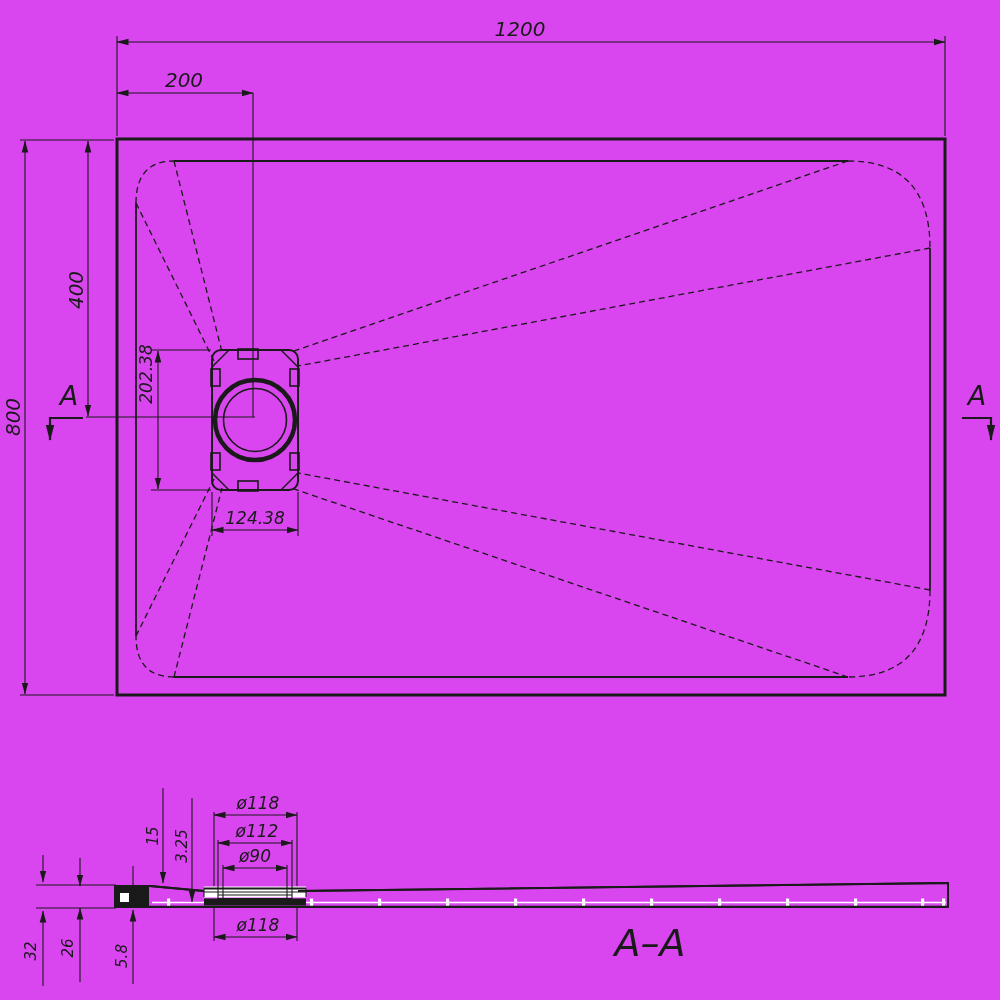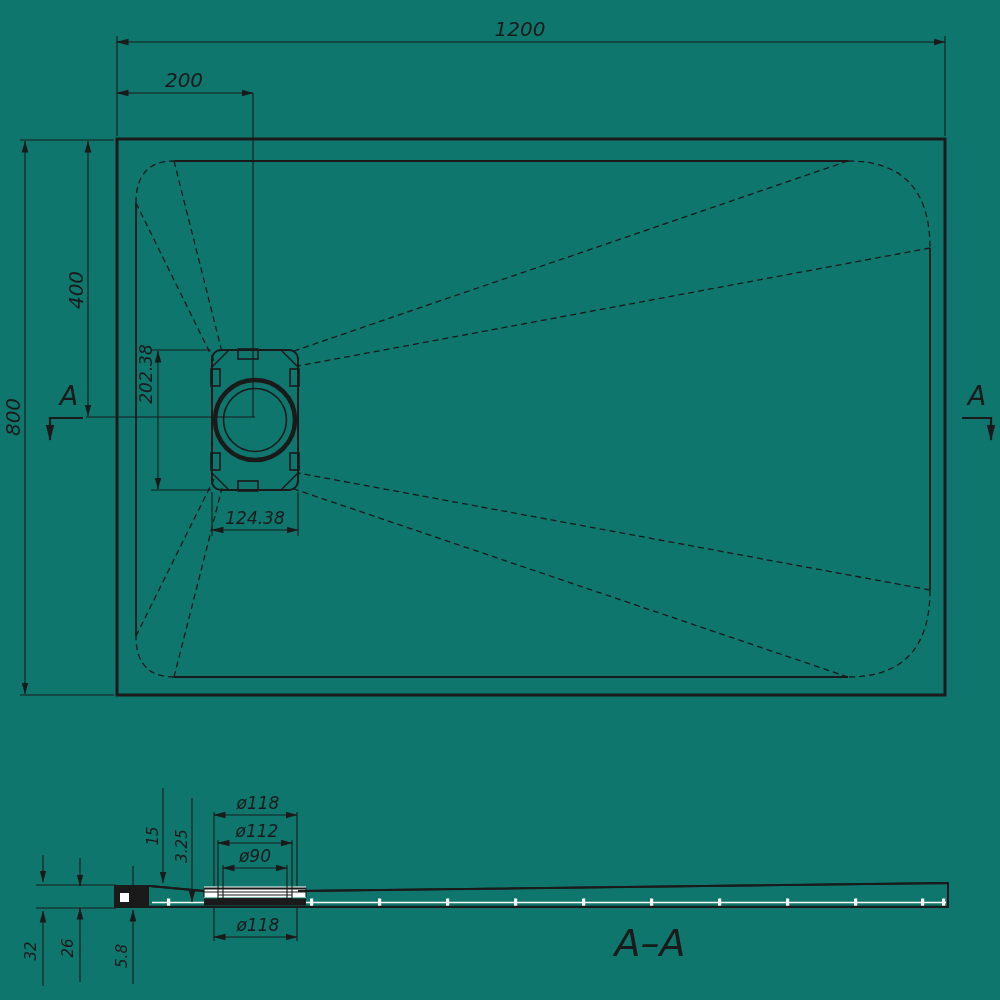--- a/index.html
+++ b/index.html
@@ -1,16 +1,16 @@
 <!DOCTYPE html>
 <html><head>
 <meta charset="utf-8">
 <style>
   html,body{margin:0;padding:0;background:#ffffff;}
-  .stage{width:1000px;height:1000px;position:relative;background:#0f766e;overflow:hidden;}
+  .stage{width:1000px;height:1000px;position:relative;background:#d946ef;overflow:hidden;}
   svg{display:block;}
   .ink{stroke:#1a1a1a;fill:none;}
   .thick{stroke-width:3;}
   .med{stroke-width:1.8;}
   .thin{stroke-width:1.1;}
   .dash{stroke-width:1.3;stroke-dasharray:6 4;}
   .dimtxt{font-family:"DejaVu Sans",sans-serif;font-style:italic;fill:#1a1a1a;}
   .sz20{font-size:20px;}
   .sz17{font-size:17px;}
   .sz15{font-size:15px;}

